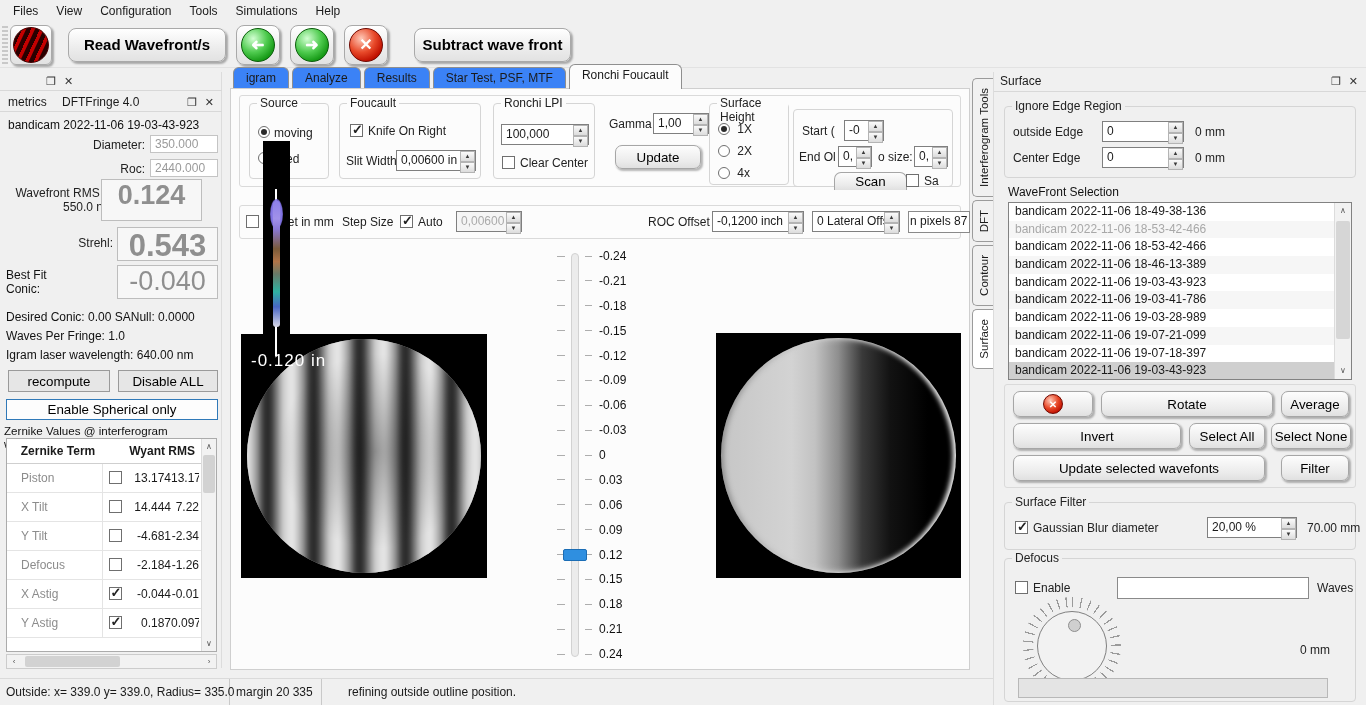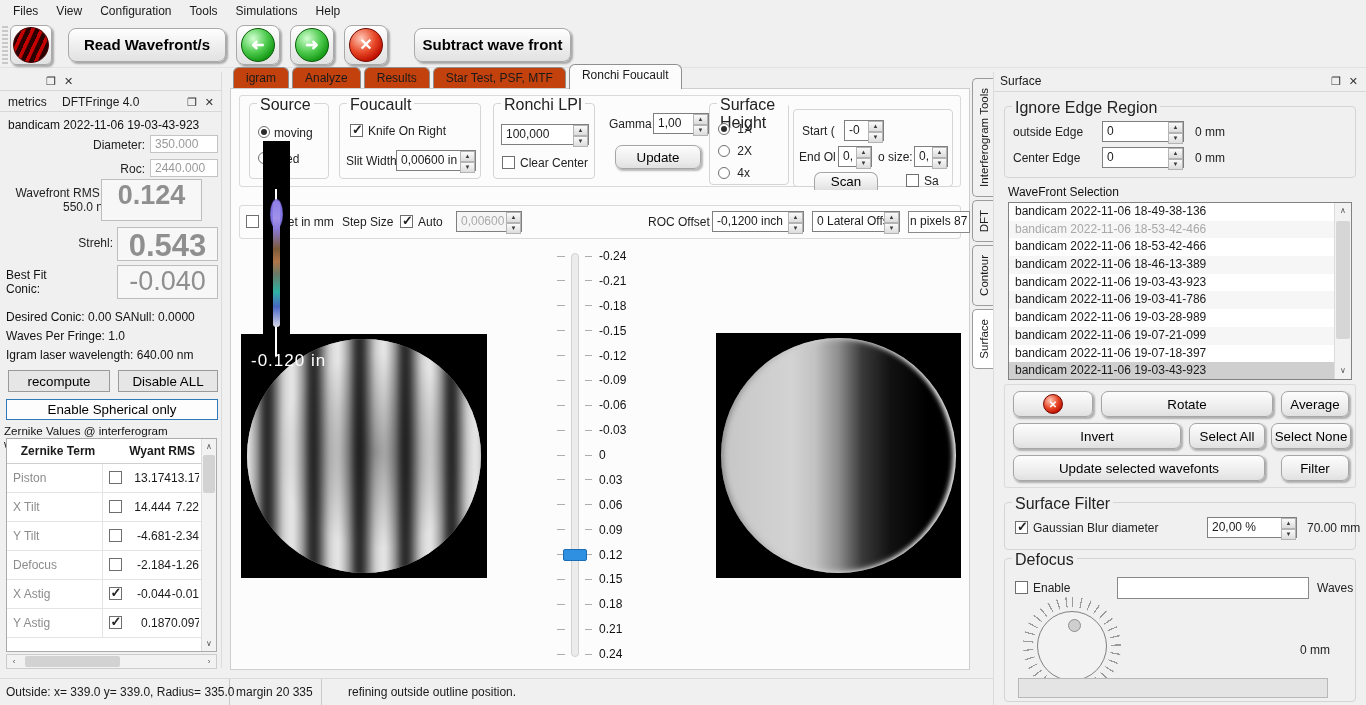--- a/index.html
+++ b/index.html
@@ -22,21 +22,21 @@
   .round-btn { width:44px; height:40px; margin-left:10px; border-radius:8px; }
   .circ { width:34px; height:34px; border-radius:50%; display:flex; align-items:center; justify-content:center; color:#fff; font-size:16px; font-weight:bold; }
   .circ.green { background:radial-gradient(circle at 35% 30%, #d2ffd2, #4fcb4f 45%, #169a16 75%, #0c6e0c); border:1px solid #0a5c0a; }
   .circ.red   { background:radial-gradient(circle at 35% 30%, #ffc9b8, #e84a2a 45%, #c01000 75%, #8e0c00); border:1px solid #700800; }
   .arrow-glyph::before { content:"\279C"; }
   .arrow-glyph.left { transform:scaleX(-1); }
   .x-glyph::before { content:"\2715"; }
   .subtract-btn { width:157px; height:34px; margin-left:26px; }
   
   .group { position:absolute; border:1px solid #d5d5d5; border-radius:4px; }
-  .group > .gtitle { position:absolute; top:-8px; left:7px; padding:0 3px; font-size:16px; color:#222; }
+  .group > .gtitle { position:absolute; top:-8px; left:7px; padding:0 3px; font-size:12px; color:#222; }
   .on-white > .gtitle { background:#fcfcfc; }
   .on-gray  > .gtitle { background:#f0f0f0; }
   .check { display:inline-block; width:13px; height:13px; border:1px solid #6f6f6f; background:#fff; position:relative; vertical-align:-2px; }
   .check.checked::after { content:"\2713"; position:absolute; left:1px; top:-3px; font-size:13px; font-weight:bold; color:#222; }
   .radio { display:inline-block; width:12px; height:12px; border:1px solid #6f6f6f; border-radius:50%; background:#fff; position:relative; vertical-align:-2px; }
   .radio.sel::after { content:""; position:absolute; left:2px; top:2px; width:6px; height:6px; border-radius:50%; background:#2b2b2b; }
   .spin { display:inline-flex; border:1px solid #7f7f7f; background:#fff; height:21px; align-items:stretch; }
   .spin .val { padding:2px 4px 0 4px; flex:1; white-space:nowrap; overflow:hidden; }
   .spin .arr { width:15px; display:flex; flex-direction:column; }
   .spin .arr i { flex:1; font-style:normal; font-size:6px; line-height:9px; text-align:center; color:#3a3a3a; background:linear-gradient(#fafafa,#dcdcdc); border:1px solid #b4b4b4; }
@@ -64,43 +64,43 @@
   .bigbox.b3 { font-size:27px; font-weight:normal; }
   .plain { position:absolute; color:#111; }
   .esph { position:absolute; background:#fdfdfd; border:1px solid #3079b8; display:flex; align-items:center; justify-content:center; }
   
   .ztable { position:absolute; left:6px; top:366px; width:211px; height:214px; border:1px solid #ababab; background:#fff; }
   .zhead { display:flex; height:25px; border-bottom:1px solid #cfcfcf; font-weight:bold; align-items:center; }
   .zhead .h1 { width:102px; text-align:center; }
   .zhead .h2 { width:56px; text-align:right; }
   .zhead .h3 { width:32px; text-align:right; padding-right:2px; }
   .zrow { display:flex; height:29px; align-items:center; border-bottom:1px solid #e4e4e4; }
-  .zrow .term { width:96px; padding-left:6px; color:#8c8c8c; border-right:1px solid #e4e4e4; height:100%; display:flex; align-items:center; }
+  .zrow .term { width:96px; padding-left:14px; color:#8c8c8c; border-right:1px solid #e4e4e4; height:100%; display:flex; align-items:center; }
   .zrow .chk { width:24px; text-align:center; }
   .zrow .wy { width:44px; text-align:right; }
   .zrow .rm { width:28px; text-align:right; overflow:hidden; white-space:nowrap; }
   .vsb { position:absolute; right:0; top:0; width:15px; height:100%; background:#f2f2f2; border-left:1px solid #dcdcdc; }
   .vsb .sa { height:15px; font-size:8px; color:#555; text-align:center; line-height:15px; }
   .vsb .sa.up::before { content:"\2227"; }
   .vsb .sa.dn::before { content:"\2228"; }
   .vsb .thumb { position:absolute; left:1px; width:12px; background:#d2d2d2; border-radius:2px; }
   .hsb { position:absolute; left:6px; top:582px; width:211px; height:15px; background:#f2f2f2; border:1px solid #ccc; display:flex; align-items:center; }
   .hsb .sa { width:14px; font-size:8px; color:#555; text-align:center; }
   .hsb .sa.lt::before { content:"\2039"; }
   .hsb .sa.rt::before { content:"\203A"; }
   .hsb .thumb { position:absolute; left:18px; width:95px; height:11px; background:#d2d2d2; border-radius:2px; }
   
   .tabbar { position:absolute; left:233px; top:64px; height:25px; display:flex; align-items:flex-end; gap:3px; }
-  .tab { height:22px; padding:3px 12px 0 12px; background:#c2410c; border:1px solid #8f8f8f; border-bottom:none; border-radius:6px 6px 0 0; white-space:nowrap; cursor:pointer; }
+  .tab { height:22px; padding:3px 12px 0 12px; background:#3b82f6; border:1px solid #8f8f8f; border-bottom:none; border-radius:6px 6px 0 0; white-space:nowrap; cursor:pointer; }
   .tab.active { height:25px; background:#fcfcfc; position:relative; z-index:3; }
   
   .cpanel { position:absolute; left:230px; top:88px; width:740px; height:582px; background:#fcfcfc; border:1px solid #cfcfcf; }
   .frame { position:absolute; border:1px solid #dadada; border-radius:3px; }
   .small-lbl { position:absolute; white-space:nowrap; color:#222; }
-  .scan-btn { position:absolute; left:20px; top:62px; width:64px; height:18px; border-radius:7px 7px 0 0; border-bottom:none; box-shadow:none; }
+  .scan-btn { position:absolute; left:40px; top:62px; width:73px; height:18px; border-radius:7px 7px 0 0; border-bottom:none; box-shadow:none; }
   
   .pbar { position:absolute; left:32px; top:52px; width:27px; height:193px; background:#000; z-index:5; }
   .pline { position:absolute; left:44px; top:100px; width:2px; height:167px; background:#fff; z-index:6; }
   .ptrace { position:absolute; left:42px; top:112px; width:7px; height:126px; z-index:6; background:linear-gradient(#8d80e8,#a191ea 14%,#8a79d8 22%,#7a5a38 38%,#b07448 48%,#687a68 58%,#2fb2a2 72%,#4866c4 84%,#d8d8e8); border-radius:3px; }
   .pblob { position:absolute; left:39px; top:110px; width:13px; height:30px; z-index:6; background:radial-gradient(ellipse at center,#a79af0,#7d6fe0 60%,rgba(40,30,120,0)); border-radius:50%; }
   .img-label { position:absolute; left:20px; top:262px; z-index:7; color:#fff; font-size:17px; letter-spacing:1px; }
   
   .simg { position:absolute; background:#000; overflow:hidden; }
   .simg.left { left:10px; top:245px; width:246px; height:244px; }
   .simg.right { left:485px; top:244px; width:245px; height:245px; }

